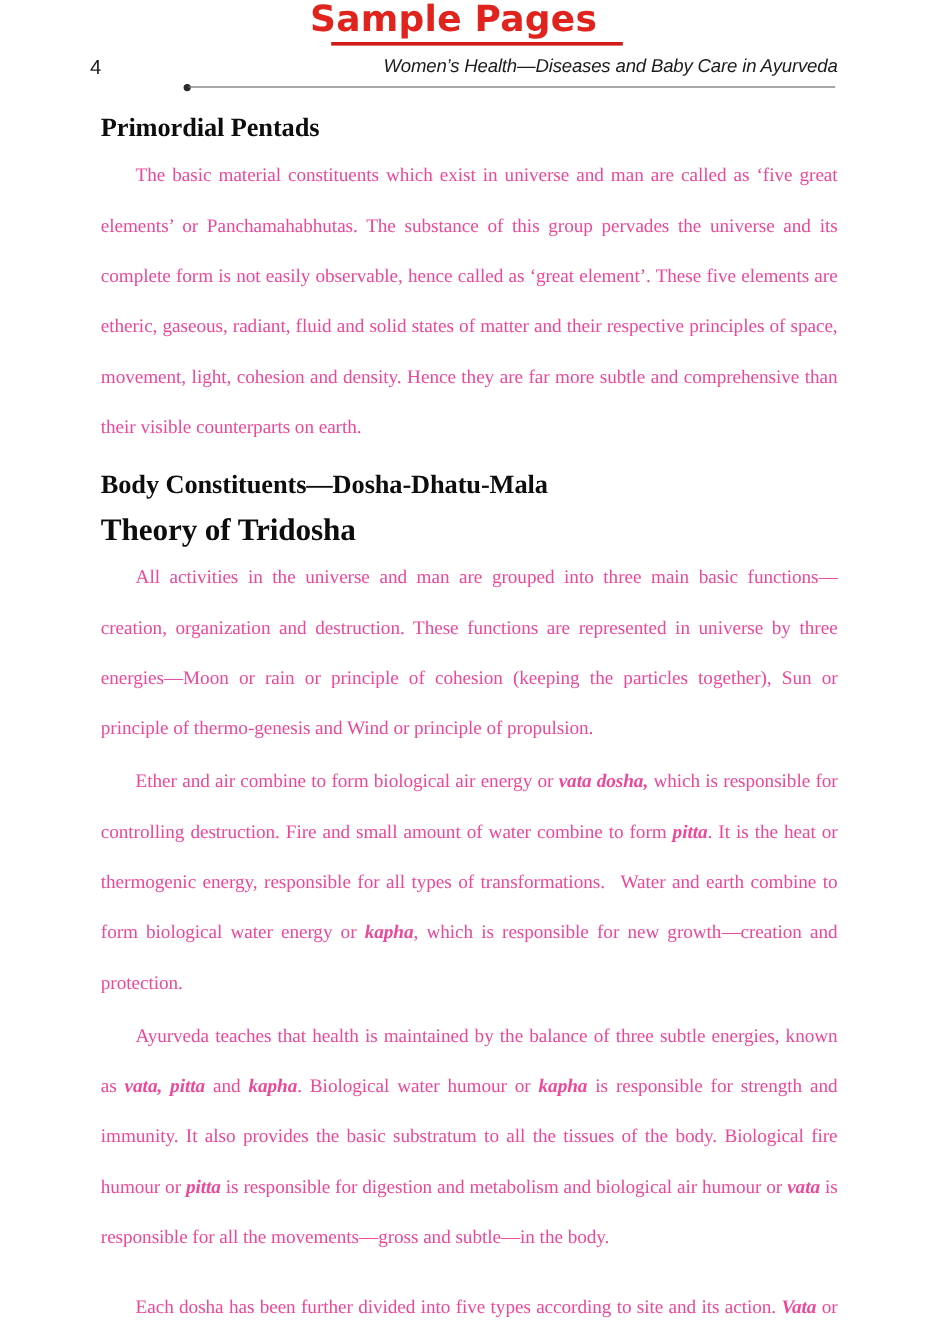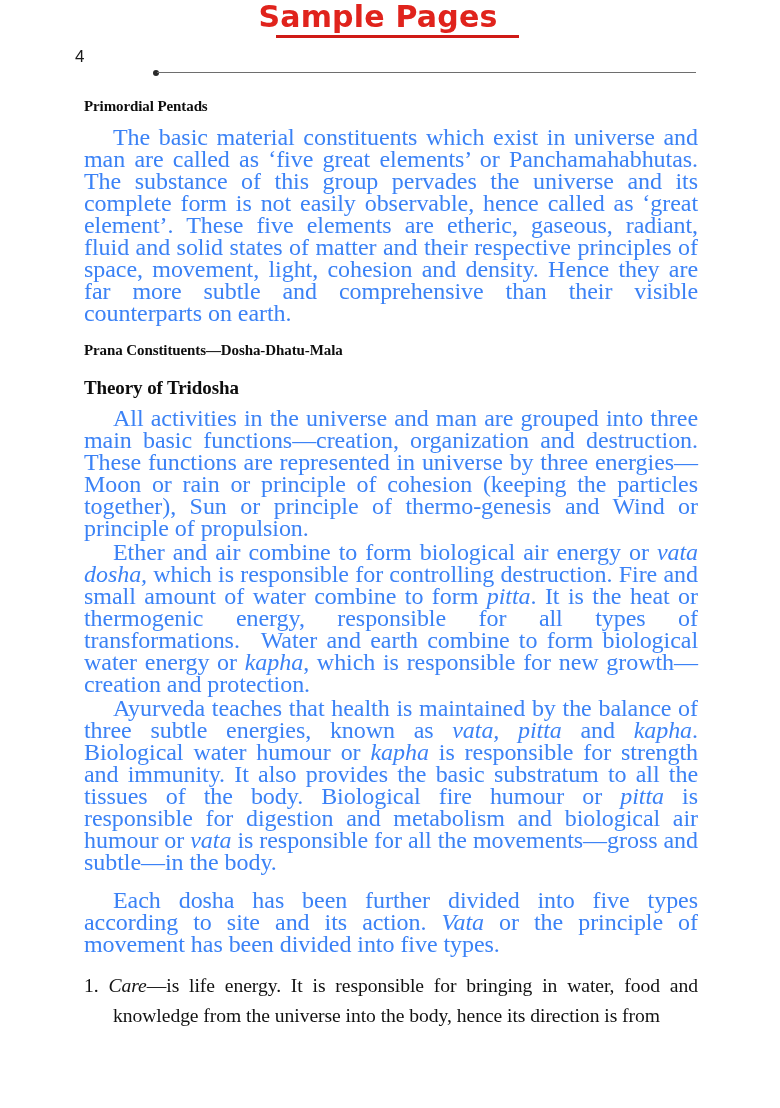--- a/index.html
+++ b/index.html
@@ -93,46 +93,46 @@
   
   .content {
     position: absolute;
     left: 84px;
     top: 92px;
     width: 614px;
   }
 
   h2.sec {
     margin: 0;
-    font-size: 15px;
+    font-size: 22px;
     line-height: 28px;
     font-weight: bold;
     letter-spacing: -0.1px;
     color: #0d0d0d;
   }
   h3.subsec {
     margin: 0;
-    font-size: 19px;
+    font-size: 26px;
     line-height: 27px;
     font-weight: bold;
     letter-spacing: -0.1px;
     color: #0d0d0d;
   }
 
   p.body {
     margin: 0;
-    font-size: 24px;
-    line-height: 22px;
+    font-size: 16px;
+    line-height: 42px;
     text-align: justify;
     text-indent: 29px;
     letter-spacing: -0.05px;
-    color: #3b82f6;
+    color: #ec4899;
     hyphens: none;
   }
-  p.body i, li.item i { font-style: italic; }
+  p.body i, li.item i { font-style: italic; font-weight: bold; }
 
   ol.numlist {
     margin: 0;
     padding: 0;
     list-style: none;
   }
   li.item {
     font-size: 19.6px;
     line-height: 30px;
     text-align: justify;
@@ -152,33 +152,34 @@
 </head>
 <body>
 
 <div class="sample-title-wrap">
   <span class="sample-title">Sample Pages</span>
 </div>
 <div class="sample-title-rule"></div>
 
 <div class="runhead">
   <span class="folio">4</span>
+  <span class="runhead-text">Women’s Health—Diseases and Baby Care in Ayurveda</span>
   <span class="runhead-dot"></span>
   <span class="runhead-rule"></span>
 </div>
 
 <div class="content">
 
   <h2 class="sec">Primordial Pentads</h2>
   <div class="sp-after-h2"></div>
 
   <p class="body">The basic material constituents which exist in universe and man are called as ‘five great elements’ or Panchamahabhutas. The substance of this group pervades the universe and its complete form is not easily observable, hence called as ‘great element’. These five elements are etheric, gaseous, radiant, fluid and solid states of matter and their respective principles of space, movement, light, cohesion and density. Hence they are far more subtle and comprehensive than their visible counterparts on earth.</p>
 
   <div class="sp-before-h2"></div>
-  <h2 class="sec">Prana Constituents—Dosha-Dhatu-Mala</h2>
+  <h2 class="sec">Body Constituents—Dosha-Dhatu-Mala</h2>
 
   <div class="sp-before-h3"></div>
   <h3 class="subsec">Theory of Tridosha</h3>
   <div class="sp-after-h3"></div>
 
   <p class="body">All activities in the universe and man are grouped into three main basic functions—creation, organization and destruction. These functions are represented in universe by three energies—Moon or rain or principle of cohesion (keeping the particles together), Sun or principle of thermo-genesis and Wind or principle of propulsion.</p>
   <div class="sp-para"></div>
 
   <p class="body"><span>Ether and air combine to form biological air energy or </span><i>vata dosha,</i><span> which is responsible for controlling destruction. Fire and small amount of water combine to form </span><i>pitta</i><span>. It is the heat or thermogenic energy, responsible for all types of transformations.  Water and earth combine to form biological water energy or </span><i>kapha</i><span>, which is responsible for new growth—creation and protection.</span></p>
   <div class="sp-para"></div>

